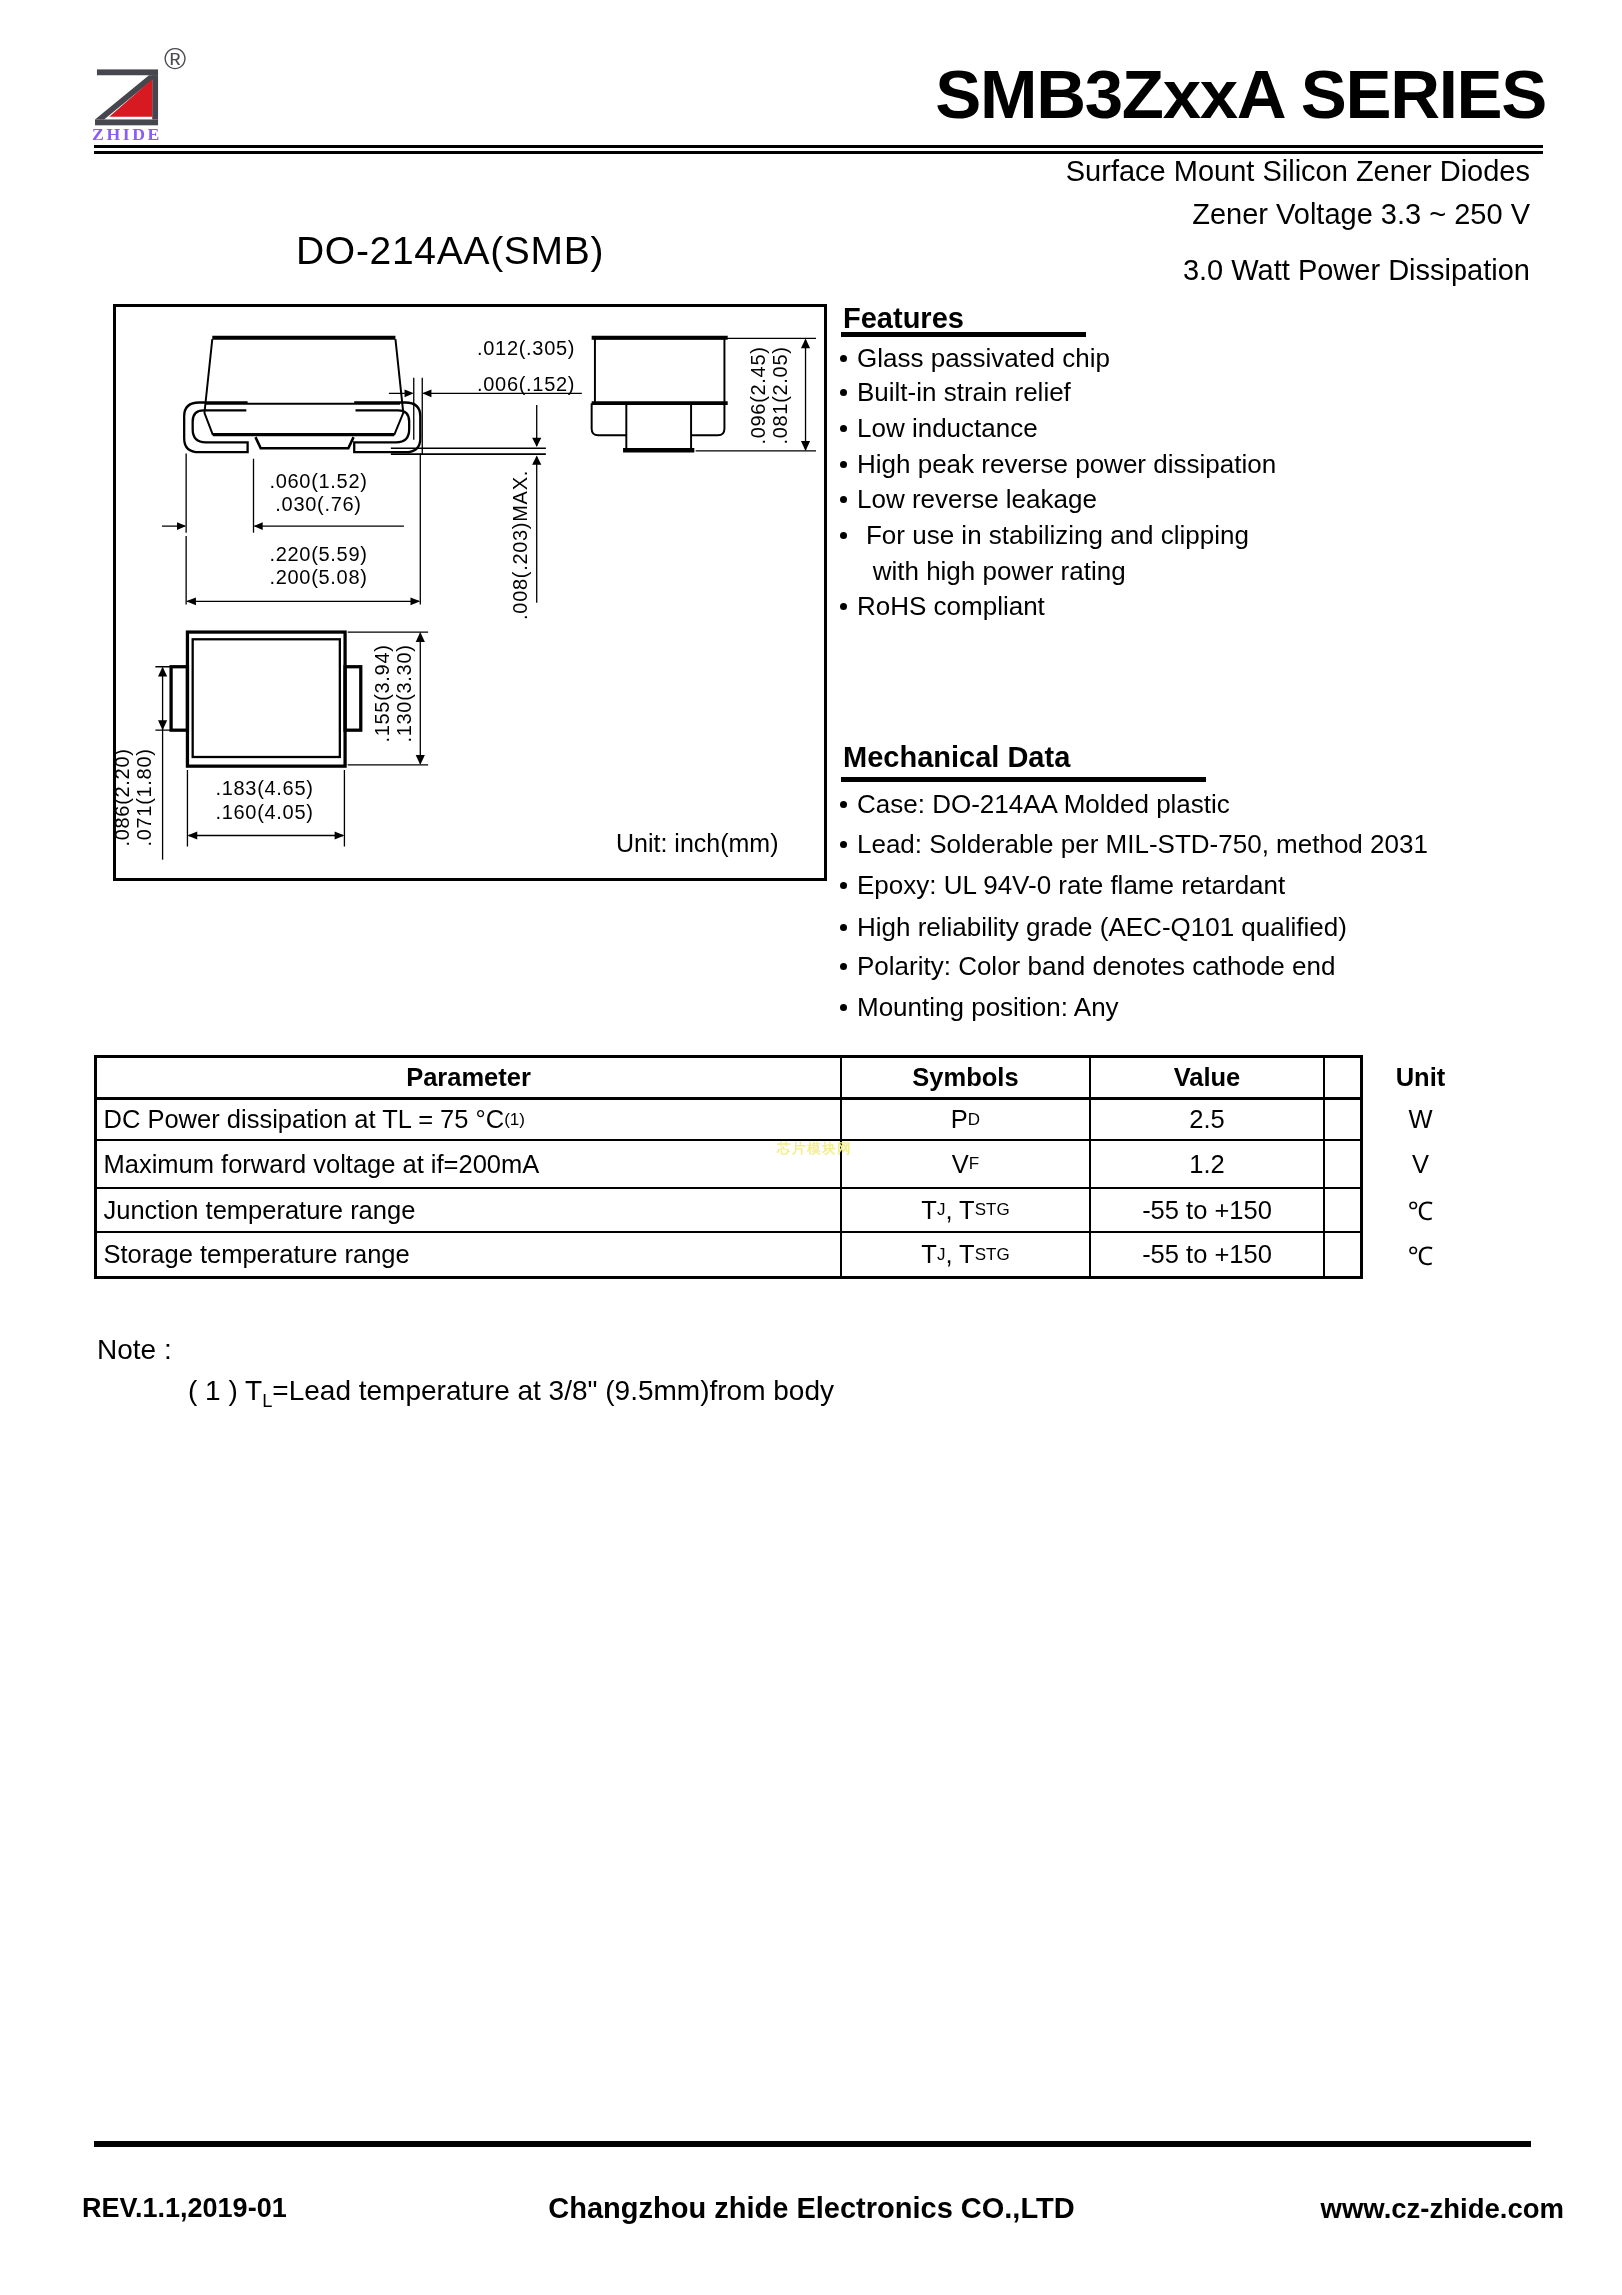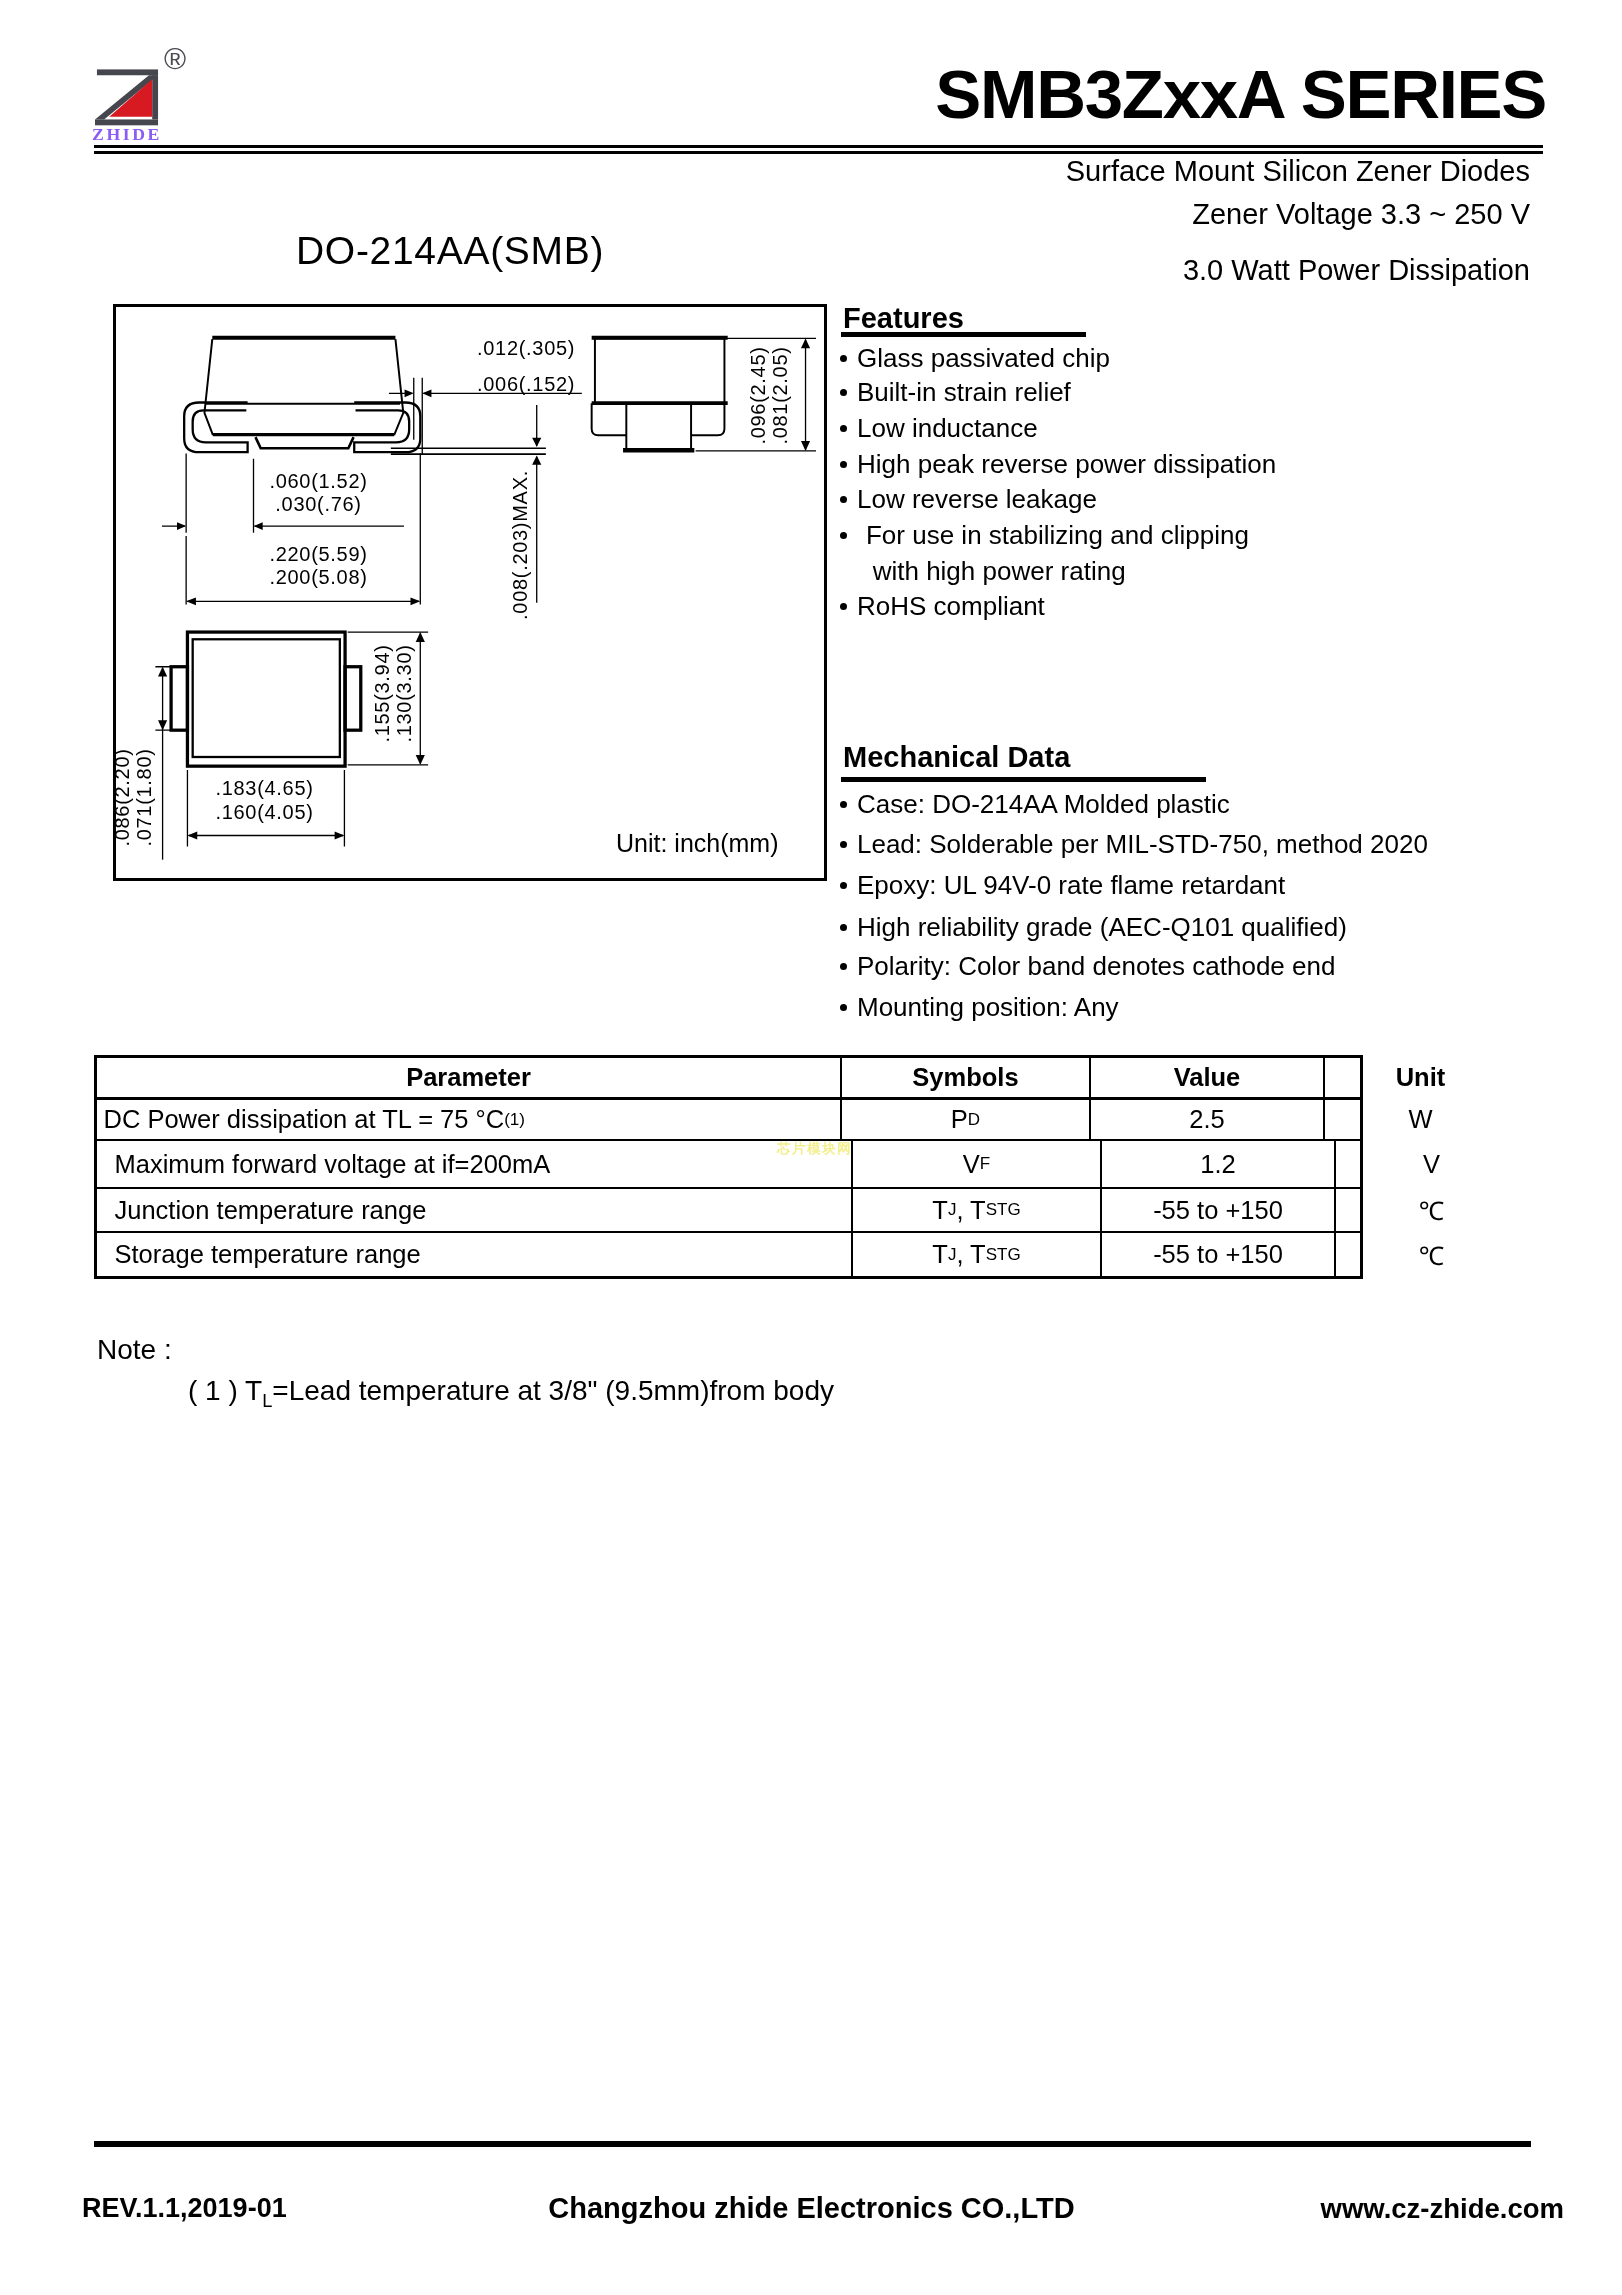--- a/index.html
+++ b/index.html
@@ -22,21 +22,21 @@
   .unit-note{font-size:25px;white-space:nowrap;}
   
   .sec-heading{font-size:29px;font-weight:bold;white-space:nowrap;}
   .sec-rule{background:#000;height:5.2px;}
   .bullet-item{display:flex;align-items:flex-start;font-size:26px;line-height:29px;white-space:nowrap;}
   .dot{flex:0 0 auto;width:7.2px;height:7.2px;border-radius:50%;background:#000;margin:10.5px 9.8px 0 0;}
   .no-dot .dot{visibility:hidden;}
   
   .rt-table{border:3.9px solid #000;width:1269px;box-sizing:border-box;}
   .rt-row{display:grid;grid-template-columns:745px 249px 234px 191px;box-sizing:border-box;}
-  .rt-row.sep{border-top:2.6px solid #000;padding-left:11px;}
+  .rt-row.sep{border-top:2.6px solid #000;}
   .rt-head{height:42px;border-bottom:3.3px solid #000;font-size:28px;font-weight:bold;}
   .rt-cell{display:flex;align-items:center;justify-content:center;box-sizing:border-box;
            font-size:25.5px;white-space:nowrap;}
   .rt-cell.c1{justify-content:flex-start;padding-left:6.5px;}
   .rt-cell.b1,.rt-cell.b2,.rt-cell.b3{border-right:2.6px solid #000;}
   .rt-cell sub{font-size:17px;line-height:0;}
   .rt-cell sup{font-size:17px;line-height:0;}
   
   .note-text{font-size:28px;white-space:nowrap;}
   .note-text sub{font-size:18.3px;line-height:0;}
@@ -203,21 +203,21 @@
 
   <div class="abs sec-heading" style="left:843px;top:741px;">Mechanical Data</div>
   <div class="abs sec-rule" style="left:841px;top:777px;width:365px;"></div>
 
   <div class="abs bullet-item" style="left:840px;top:790px;">
       <span class="dot"></span>
       <span>Case: DO-214AA Molded plastic</span>
     </div>
   <div class="abs bullet-item" style="left:840px;top:830px;">
       <span class="dot"></span>
-      <span>Lead: Solderable per MIL-STD-750, method 2020</span>
+      <span>Lead: Solderable per MIL-STD-750, method 2031</span>
     </div>
   <div class="abs bullet-item" style="left:840px;top:871px;">
       <span class="dot"></span>
       <span>Epoxy: UL 94V-0 rate flame retardant</span>
     </div>
   <div class="abs bullet-item" style="left:840px;top:913px;">
       <span class="dot"></span>
       <span>High reliability grade (AEC-Q101 qualified)</span>
     </div>
   <div class="abs bullet-item" style="left:840px;top:952px;justify-content:space-between;">

